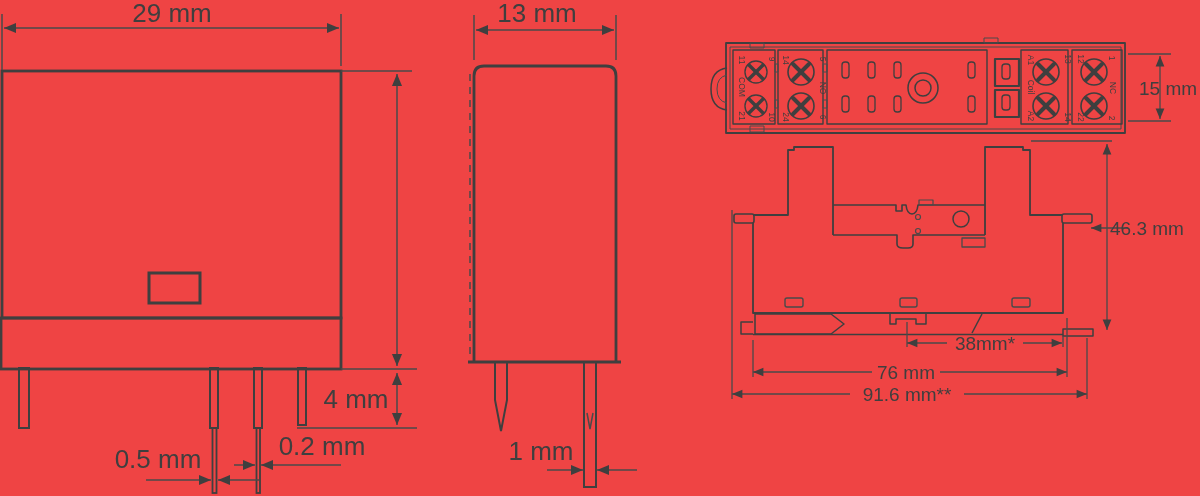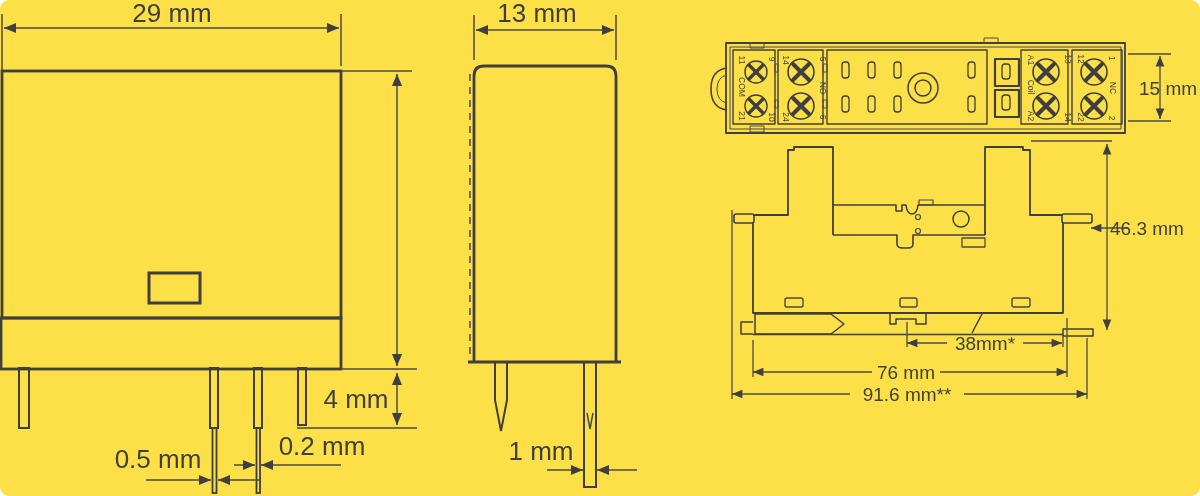--- a/index.html
+++ b/index.html
@@ -1,18 +1,18 @@
 <!DOCTYPE html>
 <html><head>
 <meta charset="utf-8">
 <title>Relay and socket dimension drawing</title>
 <style>
   html,body{margin:0;padding:0;background:#ffffff;}
-  .stage{position:relative;width:1200px;height:496px;background:#fde047;overflow:hidden;
-         font-family:"Liberation Sans", sans-serif;border-radius:9px;}
+  .stage{position:relative;width:1200px;height:496px;background:#ef4444;overflow:hidden;
+         font-family:"Liberation Sans", sans-serif;}
   svg text{fill:#3f3f3f;font-family:"Liberation Sans", sans-serif;}
   .dimtext{font-size:26px;}
   .dimtext-sm{font-size:19px;}
   .termtext{font-size:8.5px;}
   .outline{stroke:#3f3f3f;fill:none;}
   .thin{stroke:#4a4a4a;fill:none;}
 </style>
 </head>
 <body>
 

